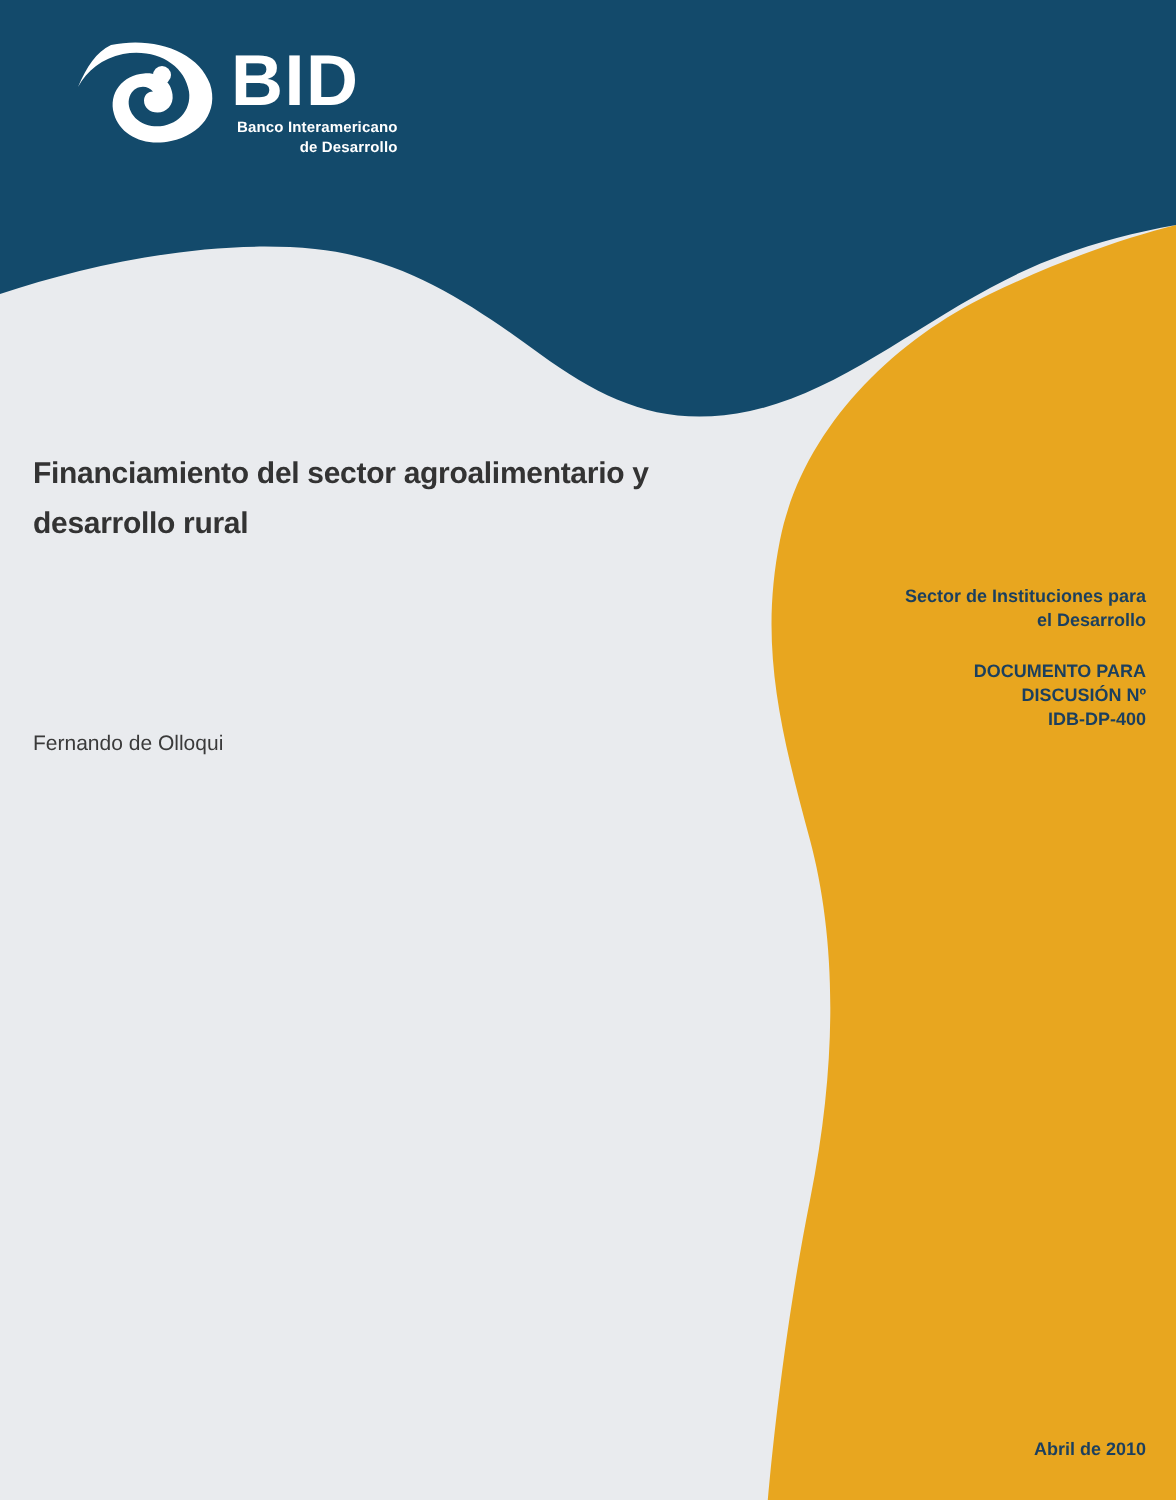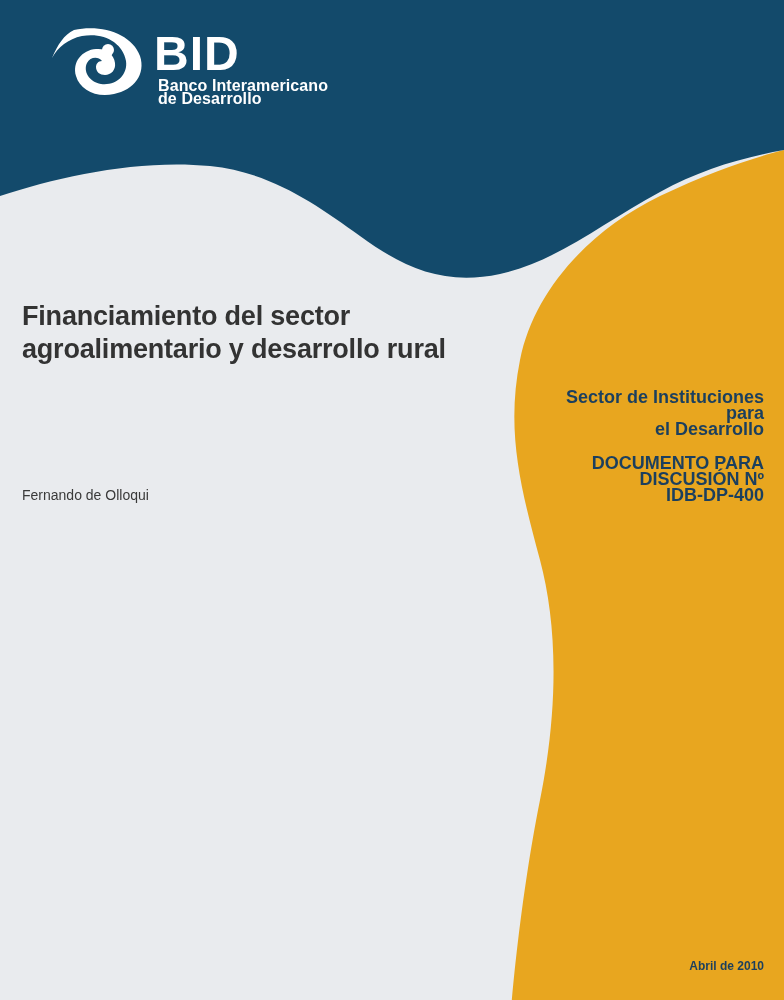--- a/index.html
+++ b/index.html
@@ -34,32 +34,33 @@
     top: 18px;
     left: 36px;
     width: 300px;
     height: 100px;
   }
   .logo-text-block {
     position: absolute;
     left: 122px;
     top: 62px;
     color: #ffffff;
-    font-size: 16px;
+    font-size: 10px;
     line-height: 12.5px;
     font-weight: bold;
     letter-spacing: 0.1px;
+    text-align: right;
   }
   
   .title {
     position: absolute;
     left: 22px;
     top: 300px;
     width: 440px;
-    font-size: 27px;
+    font-size: 20px;
     line-height: 33px;
     font-weight: bold;
     color: #333333;
     letter-spacing: -0.2px;
   }
   .authors {
     position: absolute;
     left: 22px;
     top: 483px;
     width: 440px;
@@ -71,21 +72,21 @@
     display: block;
   }
   
   .right-col {
     position: absolute;
     right: 20px;
     top: 389px;
     width: 240px;
     text-align: right;
     color: #1b3f5e;
-    font-size: 18px;
+    font-size: 12px;
     font-weight: bold;
     line-height: 16px;
   }
   .right-col .block {
     margin-bottom: 18px;
   }
   .right-col .block:last-child {
     margin-bottom: 4px;
   }
   .right-col .block div {

